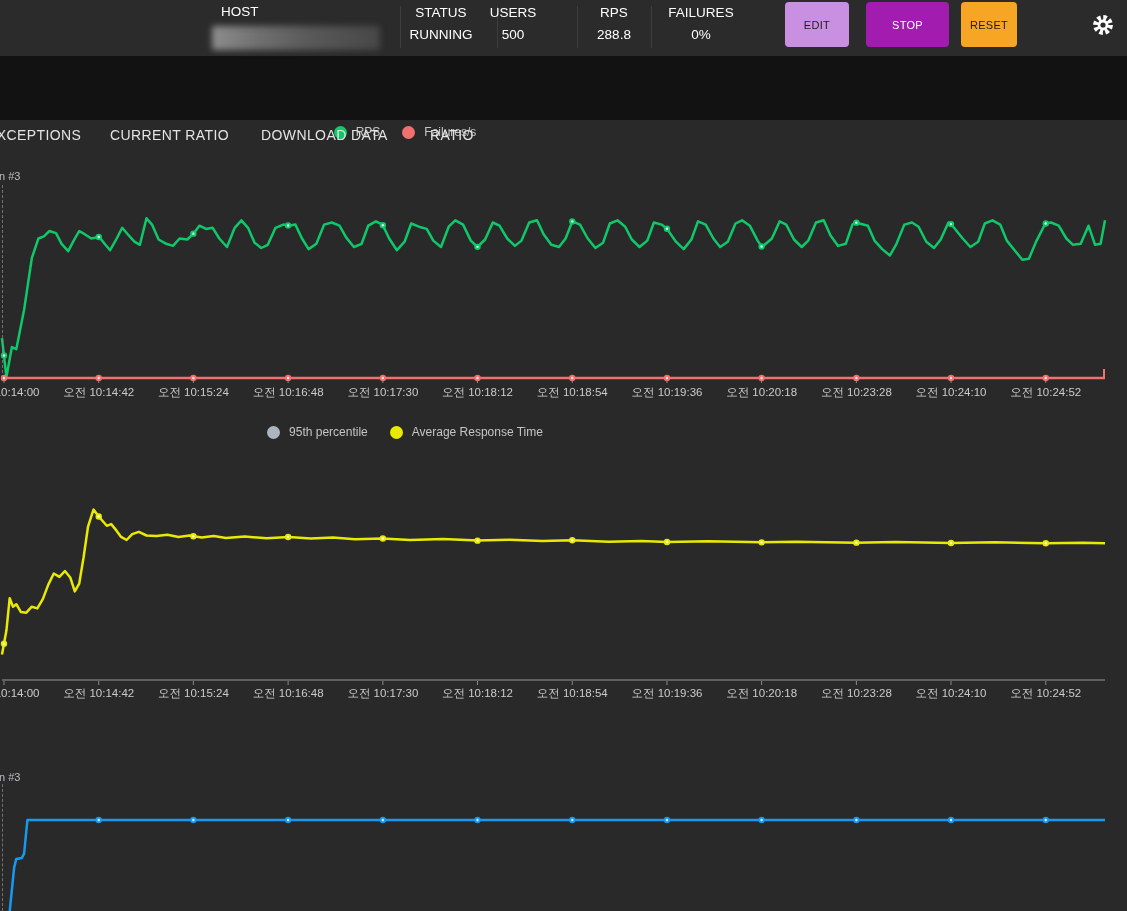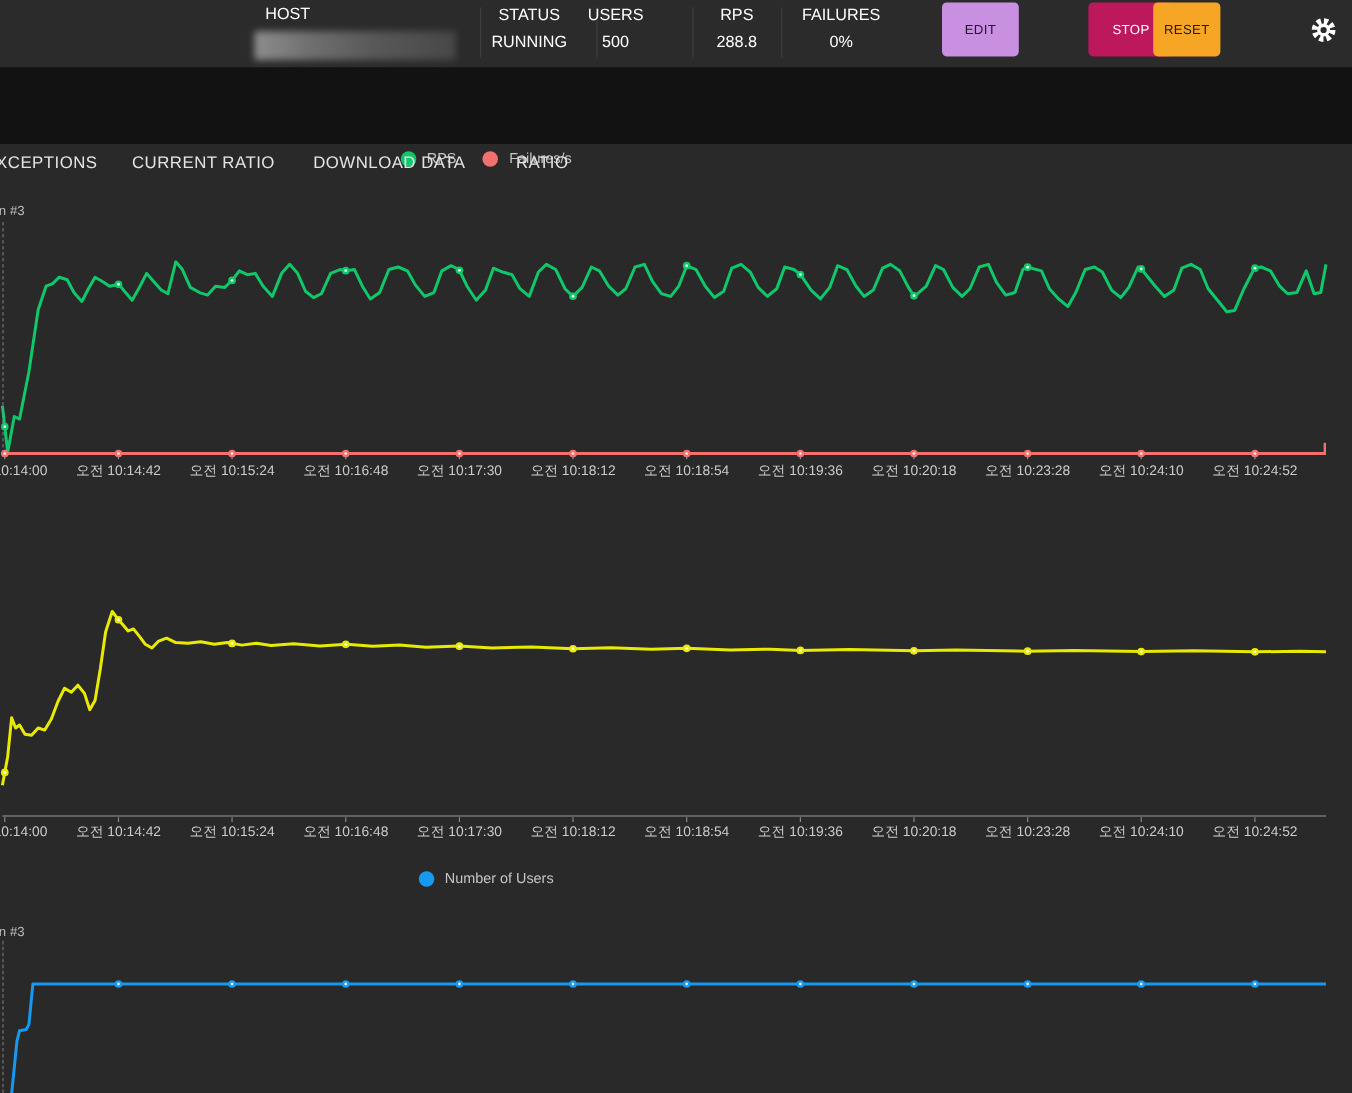--- a/index.html
+++ b/index.html
@@ -66,21 +66,21 @@
     <div class="stat" style="left:614px">
       <div class="lbl">RPS</div>
       <div class="val">288.8</div>
     </div>
     <div class="stat" style="left:701px">
       <div class="lbl">FAILURES</div>
       <div class="val">0%</div>
     </div>
 
     <button class="hbtn" style="left: 785px; width: 64px; background: rgb(201, 143, 224); color: rgb(29, 29, 29);">EDIT</button>
-    <button class="hbtn" style="left: 907px; width: 71px; background: #be185d; color: rgb(255, 255, 255);">STOP</button>
+    <button class="hbtn" style="left: 866px; width: 83px; background: #a21caf; color: rgb(255, 255, 255);">STOP</button>
     <button class="hbtn" style="left: 961px; width: 56px; background: rgb(247, 165, 36); color: rgb(29, 29, 29);">RESET</button>
 
     <div class="gear">
       <svg viewBox="0 0 24 24" width="24" height="24">
         <circle cx="12" cy="12" r="7.4" fill="none" stroke="#ffffff" stroke-width="5" stroke-dasharray="3.4 2.42"></circle>
         <circle cx="12" cy="12" r="4" fill="none" stroke="#ffffff" stroke-width="2.8"></circle>
       </svg>
     </div>
   </header>
 
@@ -179,20 +179,30 @@
       <span style="left: 382.866px;">오전 10:17:30</span>
       <span style="left: 477.503px;">오전 10:18:12</span>
       <span style="left: 572.251px;">오전 10:18:54</span>
       <span style="left: 666.999px;">오전 10:19:36</span>
       <span style="left: 761.636px;">오전 10:20:18</span>
       <span style="left: 856.384px;">오전 10:23:28</span>
       <span style="left: 951.021px;">오전 10:24:10</span>
       <span style="left: 1045.77px;">오전 10:24:52</span>
     </div>
 
+  <div class="legend" style="top:424px">
+      <span class="li">
+        <span class="dot" style="background: rgb(170, 181, 191);"></span>
+        <span class="lt">95th percentile</span>
+      </span>
+      <span class="li">
+        <span class="dot" style="background: rgb(233, 234, 4);"></span>
+        <span class="lt">Average Response Time</span>
+      </span>
+    </div>
 
   <div class="plot" style="top:450px;height:236px">
     <svg id="c1" width="1127" height="236">
         <line x1="2" x2="1105" y1="230" y2="230" stroke="#9a9a9a" stroke-width="1"></line>
         <line x1="3.9854000000000003" x2="3.9854000000000003" y1="231" y2="235" stroke="#8a8a8a" stroke-width="1"></line>
         <line x1="98.7331" x2="98.7331" y1="231" y2="235" stroke="#8a8a8a" stroke-width="1"></line>
         <line x1="193.3705" x2="193.3705" y1="231" y2="235" stroke="#8a8a8a" stroke-width="1"></line>
         <line x1="288.1182" x2="288.1182" y1="231" y2="235" stroke="#8a8a8a" stroke-width="1"></line>
         <line x1="382.8659" x2="382.8659" y1="231" y2="235" stroke="#8a8a8a" stroke-width="1"></line>
         <line x1="477.50329999999997" x2="477.50329999999997" y1="231" y2="235" stroke="#8a8a8a" stroke-width="1"></line>
@@ -237,26 +247,20 @@
       <span style="left: 382.866px;">오전 10:17:30</span>
       <span style="left: 477.503px;">오전 10:18:12</span>
       <span style="left: 572.251px;">오전 10:18:54</span>
       <span style="left: 666.999px;">오전 10:19:36</span>
       <span style="left: 761.636px;">오전 10:20:18</span>
       <span style="left: 856.384px;">오전 10:23:28</span>
       <span style="left: 951.021px;">오전 10:24:10</span>
       <span style="left: 1045.77px;">오전 10:24:52</span>
     </div>
 
-  <div class="legend" style="top:724px">
-      <span class="li">
-        <span class="dot" style="background: rgb(23, 153, 240);"></span>
-        <span class="lt">Number of Users</span>
-      </span>
-    </div>
 
   <div class="plot" style="top:750px;height:161px">
     <svg id="c2" width="1127" height="161">
         <polyline points="2.0,235.0 8.6,172.3 14.1,117.8 16.3,108.9 21.9,107.9 24.1,103.6 27.4,70.0 1105.0,70.0" fill="none" stroke="#1799f0" stroke-width="2.5" stroke-linejoin="round"></polyline>
         <circle cx="98.7331" cy="69.97191011235955" r="3.2" fill="#1799f0"></circle>
         <circle cx="98.7331" cy="69.97191011235955" r="1.2" fill="rgba(255,255,255,0.85)"></circle>
         <circle cx="193.3705" cy="69.97191011235955" r="3.2" fill="#1799f0"></circle>
         <circle cx="193.3705" cy="69.97191011235955" r="1.2" fill="rgba(255,255,255,0.85)"></circle>
         <circle cx="288.1182" cy="69.97191011235955" r="3.2" fill="#1799f0"></circle>
         <circle cx="288.1182" cy="69.97191011235955" r="1.2" fill="rgba(255,255,255,0.85)"></circle>

